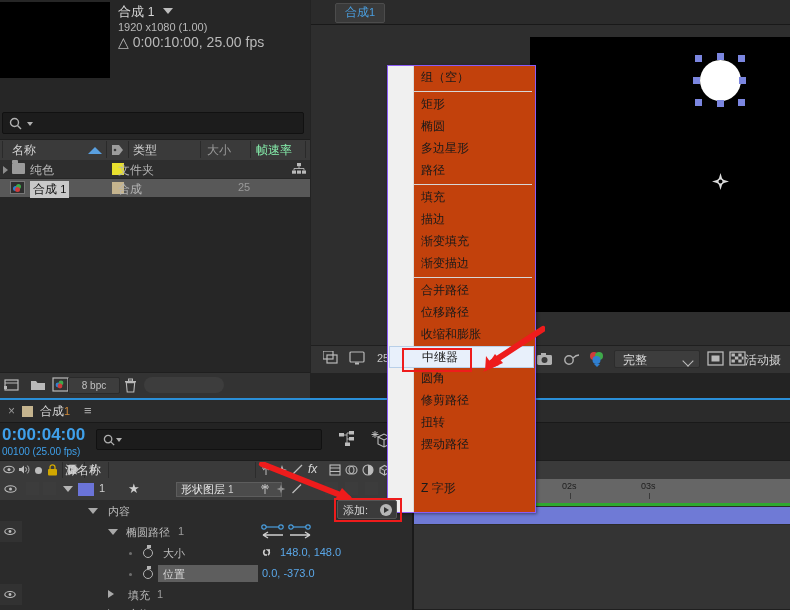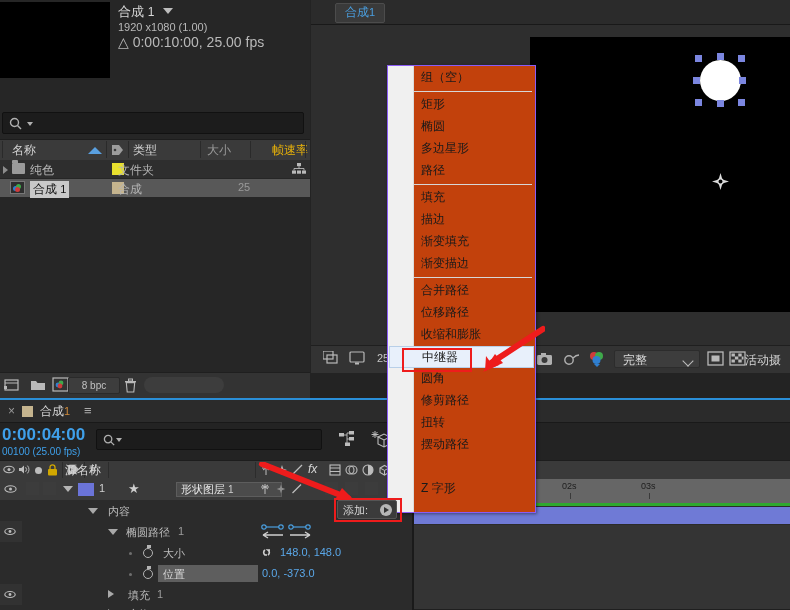--- a/index.html
+++ b/index.html
@@ -164,21 +164,21 @@
       <div class="sep" style="left:106px;"></div>
       <svg style="position:absolute;left:111px;top:4px;width:13px;height:12px;" viewBox="0 0 13 12">
         <path d="M1 1 H8 L12 6 L8 11 H1 Z" fill="#9c9c9c"></path>
         <circle cx="4" cy="6" r="1.3" fill="#3a3a3a"></circle>
       </svg>
       <div class="sep" style="left:128px;"></div>
       <div class="col" style="left:133px;">类型</div>
       <div class="sep" style="left:200px;"></div>
       <div class="col" style="left:207px;color:#9a9a9a;">大小</div>
       <div class="sep" style="left:250px;"></div>
-      <div class="col" style="left:272px;color:#eab308;font-family:Liberation Serif, serif;">帧速率</div>
+      <div class="col" style="left:256px;color:#86efac;font-family:Liberation Serif, serif;">帧速率</div>
       <div class="sep" style="left:305px;"></div>
     </div>
 
     <div class="proj-row" style="top:160px;background:#2e2e2e;">
       <div class="disc-tri"></div>
       <div class="folder-ico"></div>
       <div class="rname" style="left:30px;top:2px;color:#b8b8b8;">纯色</div>
       <div class="swatch" style="left:112px;background:#e8e02e;"></div>
       <div class="rtype">文件夹</div>
       <svg class="sharebox" viewBox="0 0 14 11">

